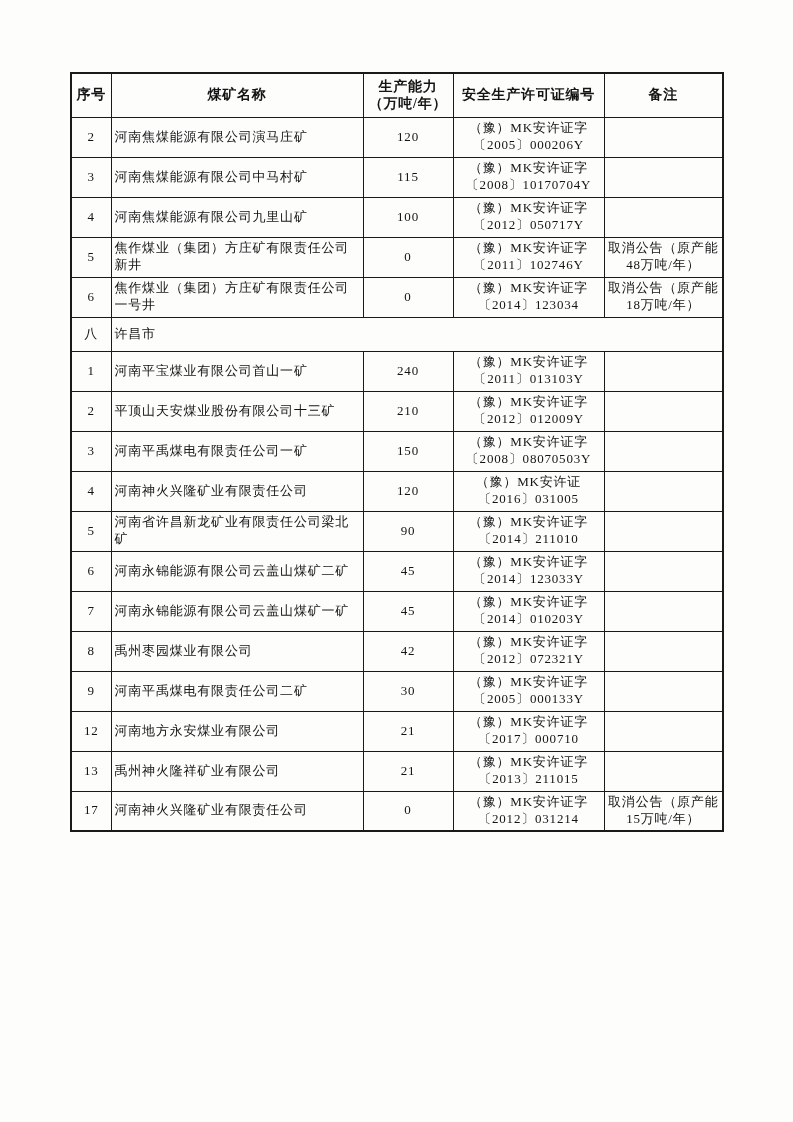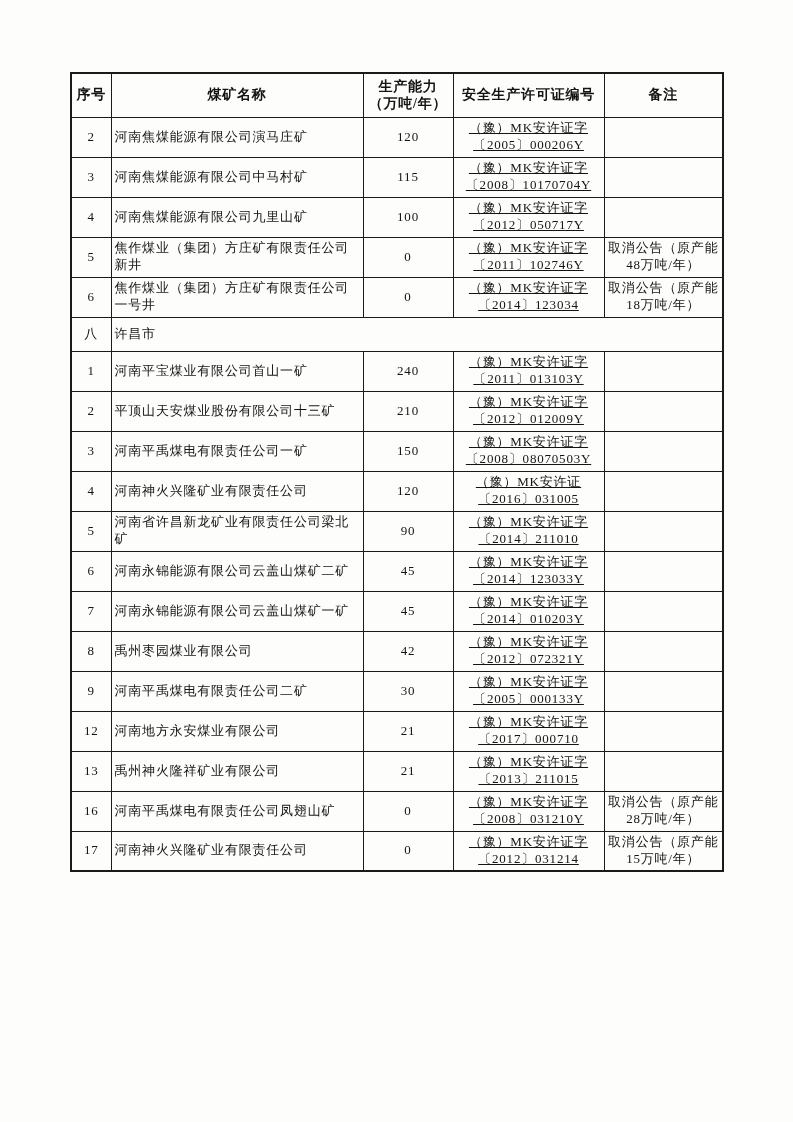--- a/index.html
+++ b/index.html
@@ -39,21 +39,21 @@
   }
   .mine-table tbody tr { height: 40px; }
   .mine-table tbody tr.section { height: 34px; }
   .mine-table td {
     font-size: 13px;
     vertical-align: middle;
   }
   .c-no   { text-align: center; }
   .c-name { text-align: left; padding-left: 7px; padding-right: 4px; font-family: Liberation Serif, serif; }
   .c-cap  { text-align: center; letter-spacing: 0.3px; }
-  .c-cert { text-align: center; padding-left: 2px; padding-right: 2px; letter-spacing: 0.2px; text-decoration: underline; }
+  .c-cert { text-align: center; padding-left: 2px; padding-right: 2px; letter-spacing: 0.2px; }
   .c-note { text-align: center; padding-left: 2px; padding-right: 2px; }
   .cap-head-line { line-height: 1.25; }
   .footer-pagenum {
     position: absolute;
     top: 1066px;
     left: 0;
     width: 100%;
     text-align: center;
     font-size: 15px;
     letter-spacing: 0.5px;
@@ -195,27 +195,20 @@
           <td class="c-note"></td>
         </tr>
         <tr>
           <td class="c-no">13</td>
           <td class="c-name">禹州神火隆祥矿业有限公司</td>
           <td class="c-cap">21</td>
           <td class="c-cert">（豫）MK安许证字〔2013〕211015</td>
           <td class="c-note"></td>
         </tr>
         <tr>
-          <td class="c-no">16</td>
-          <td class="c-name">河南平禹煤电有限责任公司凤翅山矿</td>
-          <td class="c-cap">0</td>
-          <td class="c-cert">（豫）MK安许证字〔2008〕031210Y</td>
-          <td class="c-note">取消公告（原产能28万吨/年）</td>
-        </tr>
-        <tr>
           <td class="c-no">17</td>
           <td class="c-name">河南神火兴隆矿业有限责任公司</td>
           <td class="c-cap">0</td>
           <td class="c-cert">（豫）MK安许证字〔2012〕031214</td>
           <td class="c-note">取消公告（原产能15万吨/年）</td>
         </tr>
       </tbody>
   </table>
 
 

